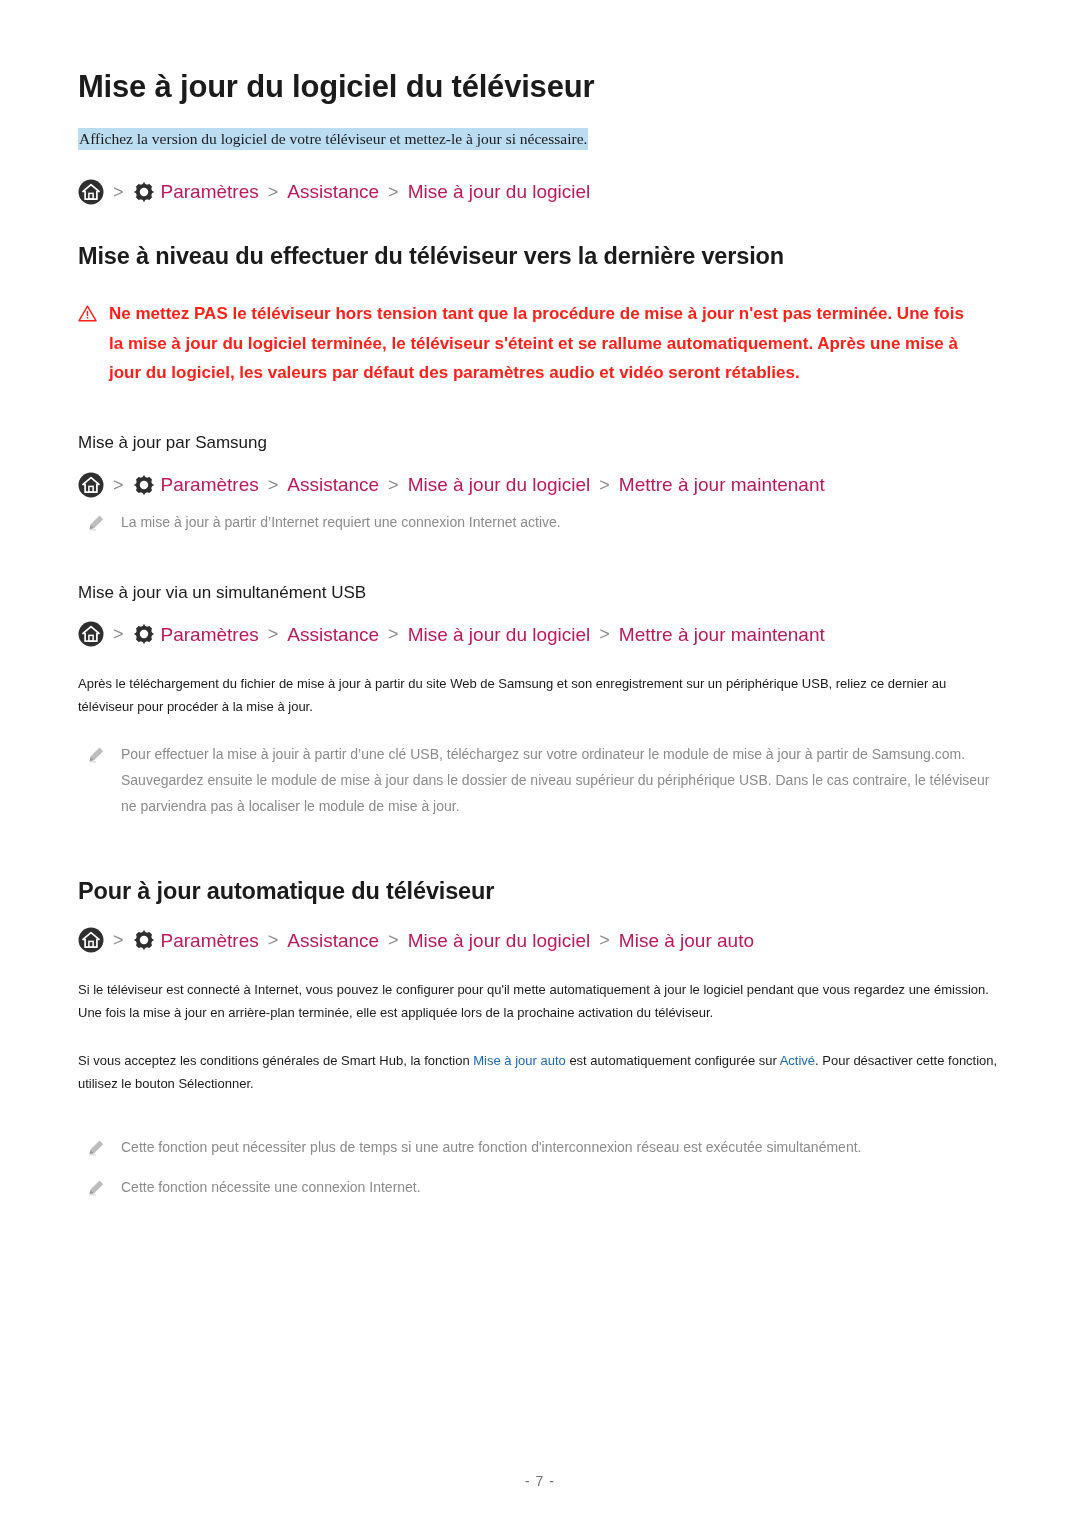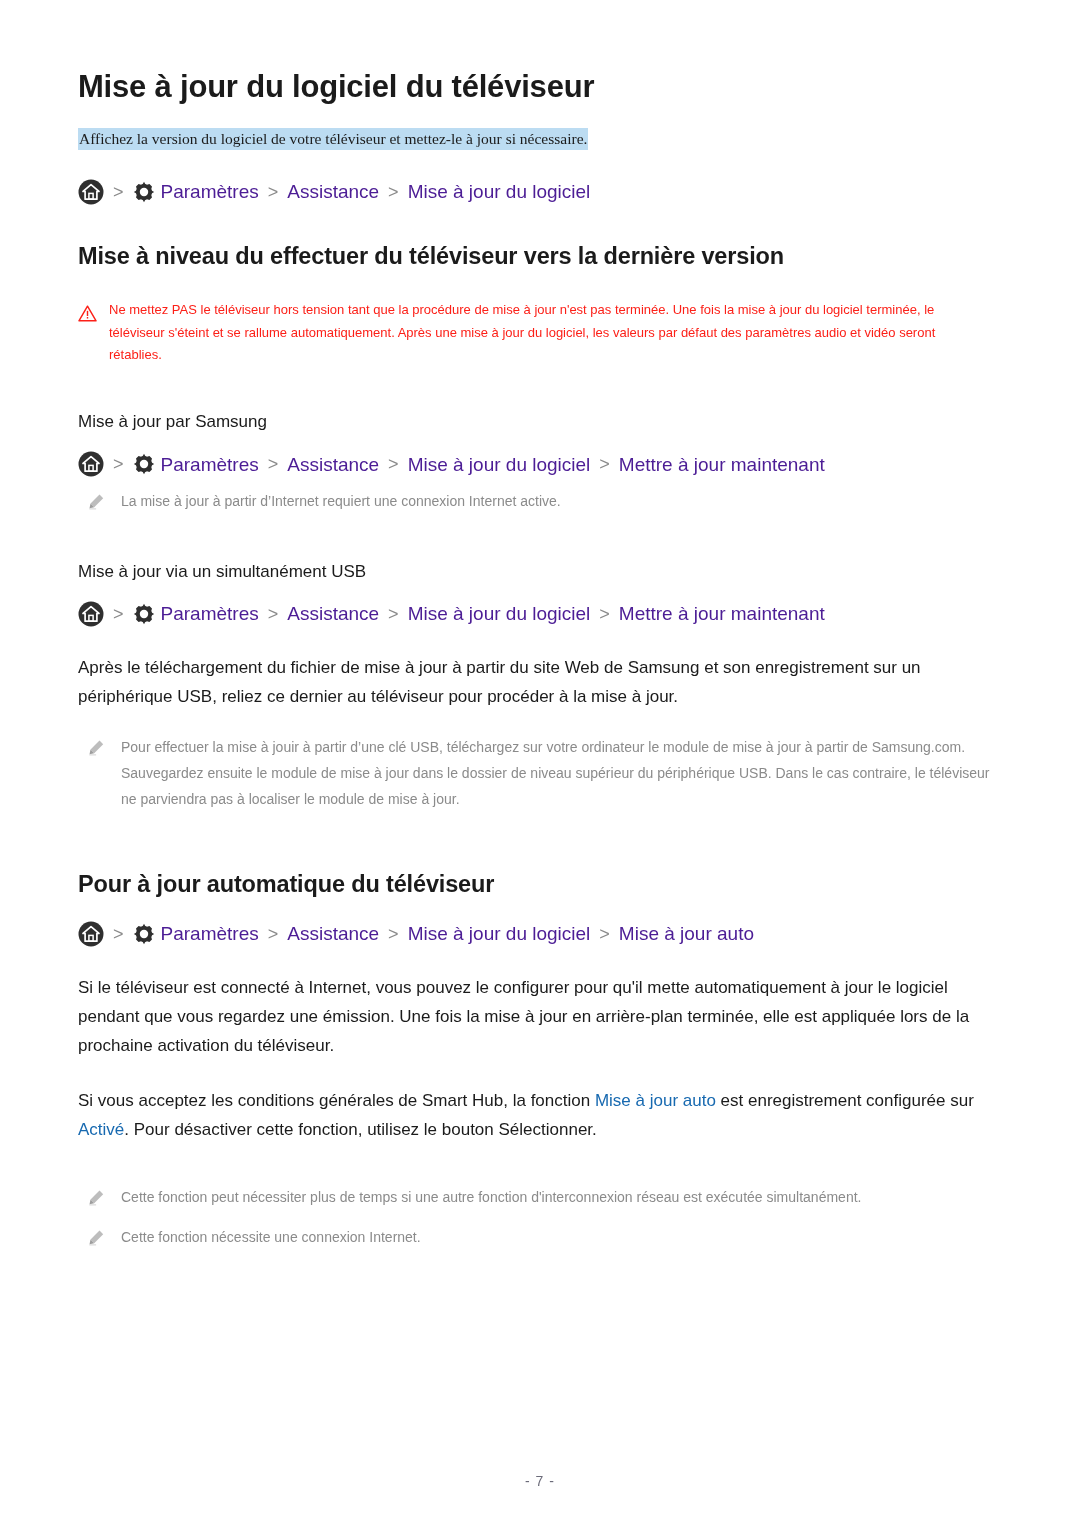--- a/index.html
+++ b/index.html
@@ -75,21 +75,21 @@
     font-size: 19px;
     color: #1769b0;
     line-height: 1;
   }
   .bc-main { margin-top: 28px; }
   .bc-internet { margin-top: 17px; }
   .bc-usb { margin-top: 17px; }
   .bc-auto { margin-top: 21px; }
 
   .breadcrumb .crumb {
-    color: #4c1d95;
+    color: #be185d;
     font-weight: 500;
     white-space: nowrap;
   }
   .breadcrumb .sep {
     color: #8a8a8a;
     font-size: 18px;
     font-weight: 400;
     margin: 0 9px;
     line-height: 1;
   }
@@ -118,28 +118,29 @@
   }
   .icon-warn {
     width: 19px;
     height: 19px;
     flex: 0 0 19px;
     margin-top: 5px;
     margin-right: 12px;
   }
   .warning-text {
     color: #fc2018;
-    font-size: 13px;
+    font-size: 17px;
     line-height: 1.72;
     max-width: 870px;
+    font-weight: bold;
   }
 
   
   .para {
-    font-size: 17px;
+    font-size: 13px;
     line-height: 1.72;
     color: #1b1b1b;
     max-width: 930px;
   }
   .para.p-usb { margin-top: 26px; }
   .para.p-auto1 { margin-top: 26px; }
   .para.p-auto2 { margin-top: 26px; }
   .inline-link {
     color: #1769b0;
   }
@@ -324,21 +325,21 @@
     <span class="sep">&gt;</span>
     <span class="crumb">Assistance</span>
     <span class="sep">&gt;</span>
     <span class="crumb">Mise à jour du logiciel</span>
     <span class="sep">&gt;</span>
     <span class="crumb">Mise à jour auto</span>
   </div>
 
   <p class="para p-auto1">Si le téléviseur est connecté à Internet, vous pouvez le configurer pour qu'il mette automatiquement à jour le logiciel pendant que vous regardez une émission. Une fois la mise à jour en arrière-plan terminée, elle est appliquée lors de la prochaine activation du téléviseur.</p>
 
-  <p class="para p-auto2"><span>Si vous acceptez les conditions générales de Smart Hub, la fonction </span><span class="inline-link">Mise à jour auto</span><span> est enregistrement configurée sur </span><span class="inline-link">Activé</span><span>. Pour désactiver cette fonction, utilisez le bouton Sélectionner.</span></p>
+  <p class="para p-auto2"><span>Si vous acceptez les conditions générales de Smart Hub, la fonction </span><span class="inline-link">Mise à jour auto</span><span> est automatiquement configurée sur </span><span class="inline-link">Activé</span><span>. Pour désactiver cette fonction, utilisez le bouton Sélectionner.</span></p>
 
   <div class="note note-auto-a">
     <span class="icon-pencil">
       <svg viewBox="0 0 18 18" width="17" height="17" aria-hidden="true">
         <path d="M12.2 1.6 L16.1 5.5 L6.6 15 L2.7 11.1 Z" fill="#bdbdbd"></path>
         <path d="M2.7 11.1 L6.6 15 L1.6 16.2 Z" fill="#9e9e9e"></path>
         <rect x="1.4" y="16.4" width="7.2" height="0.9" fill="#c9c9c9"></rect>
       </svg>
     </span>
     <div class="note-text">Cette fonction peut nécessiter plus de temps si une autre fonction d'interconnexion réseau est exécutée simultanément.</div>

